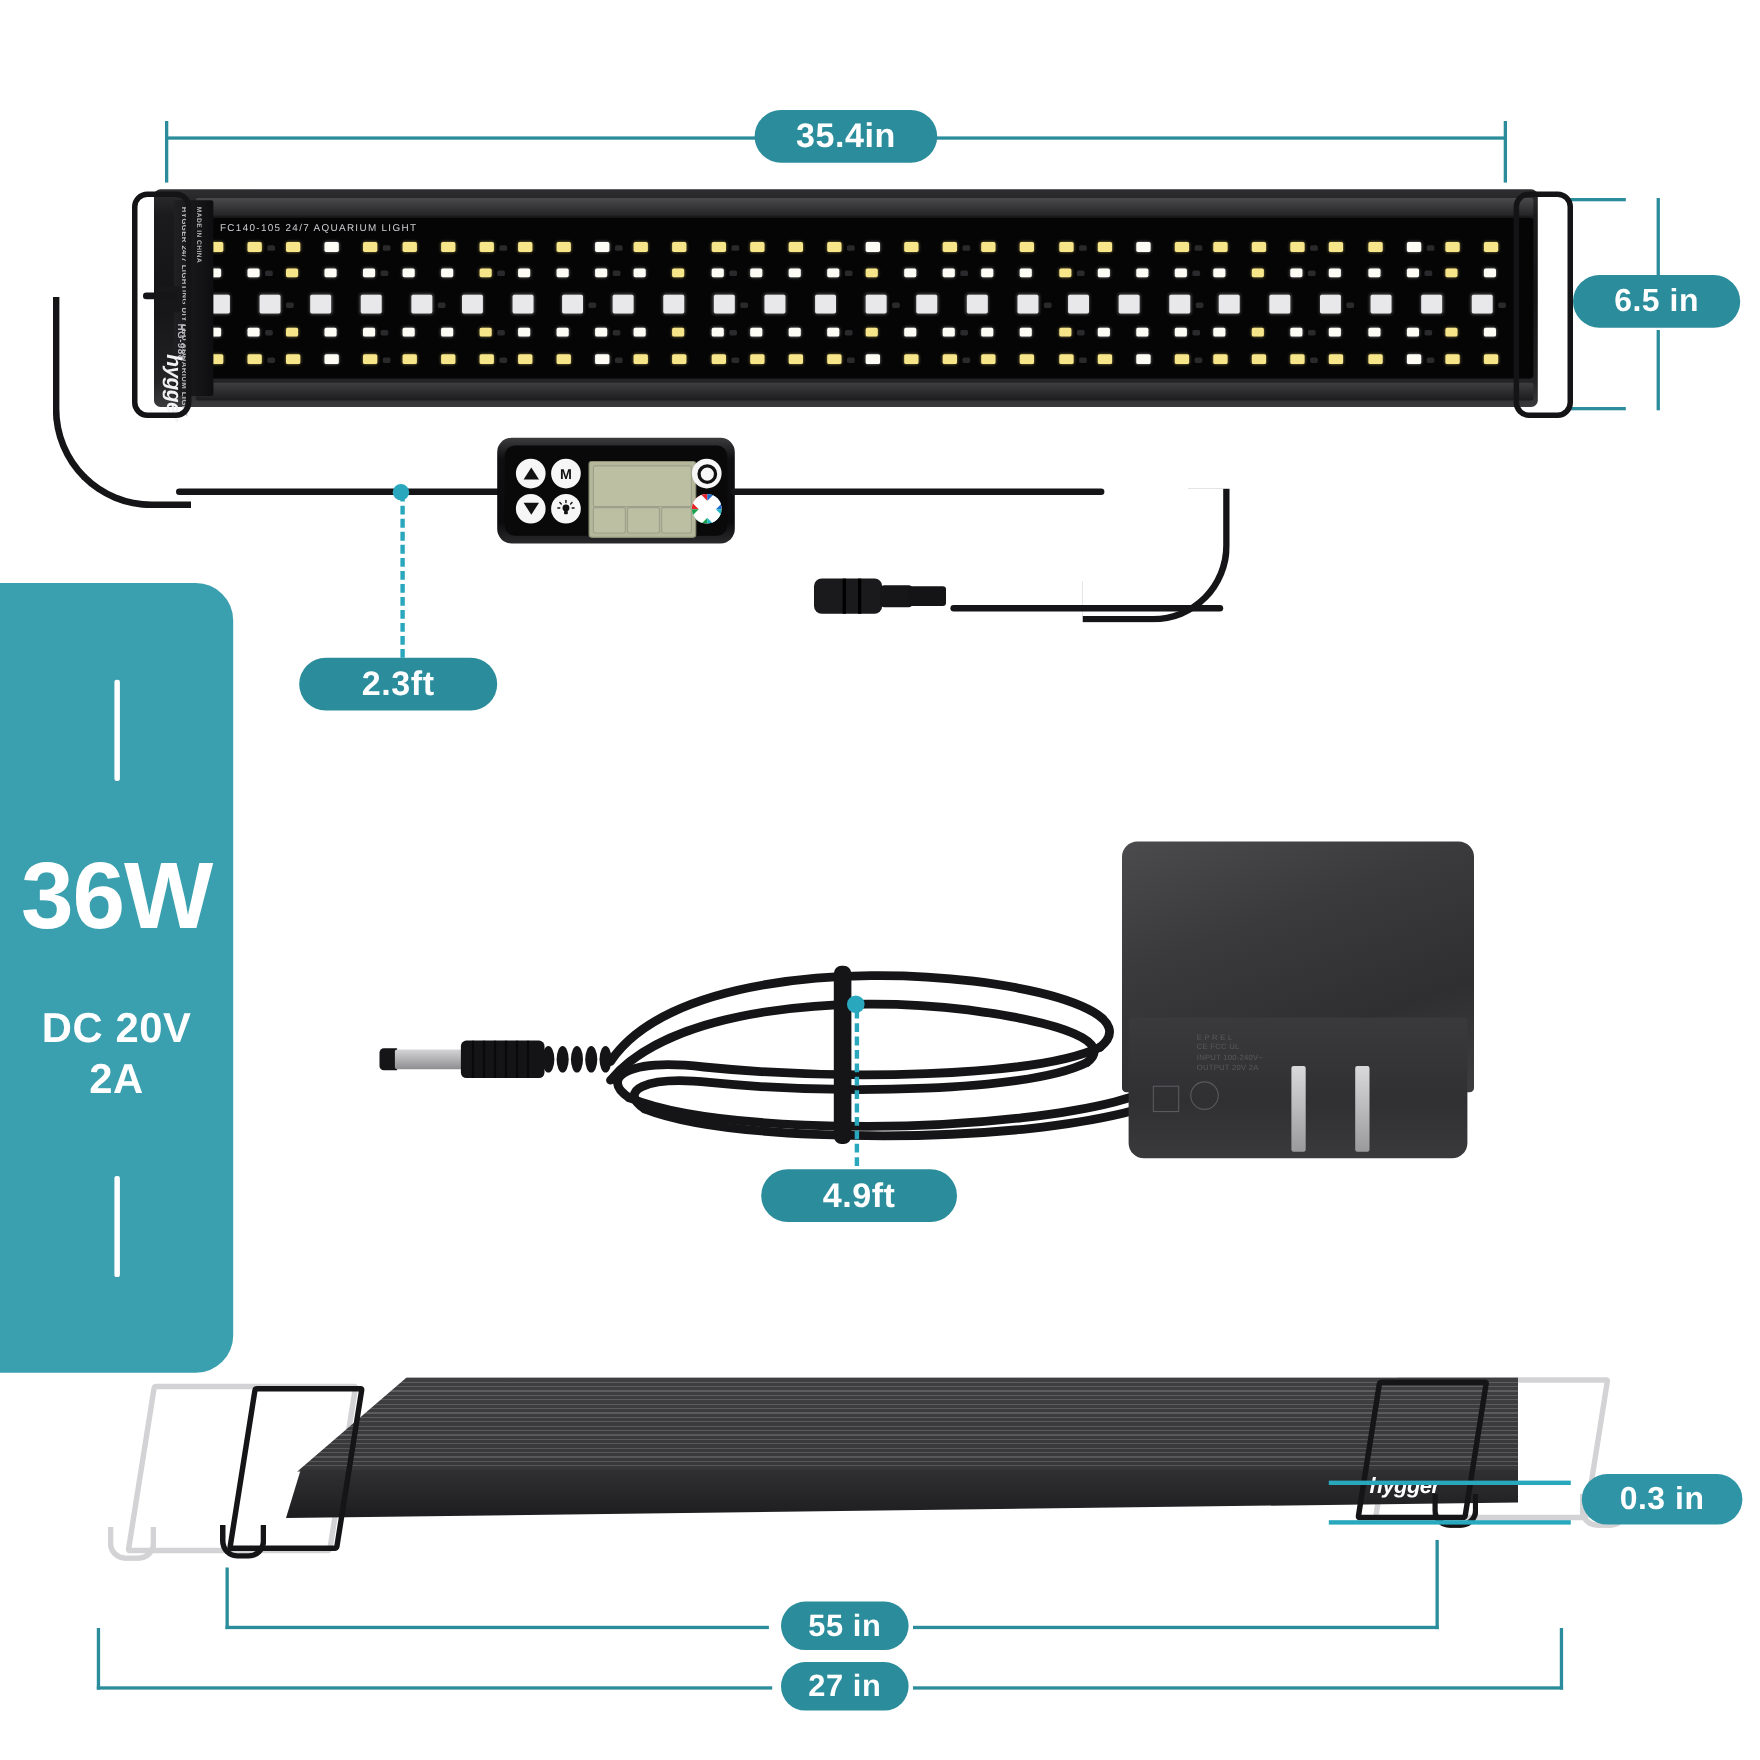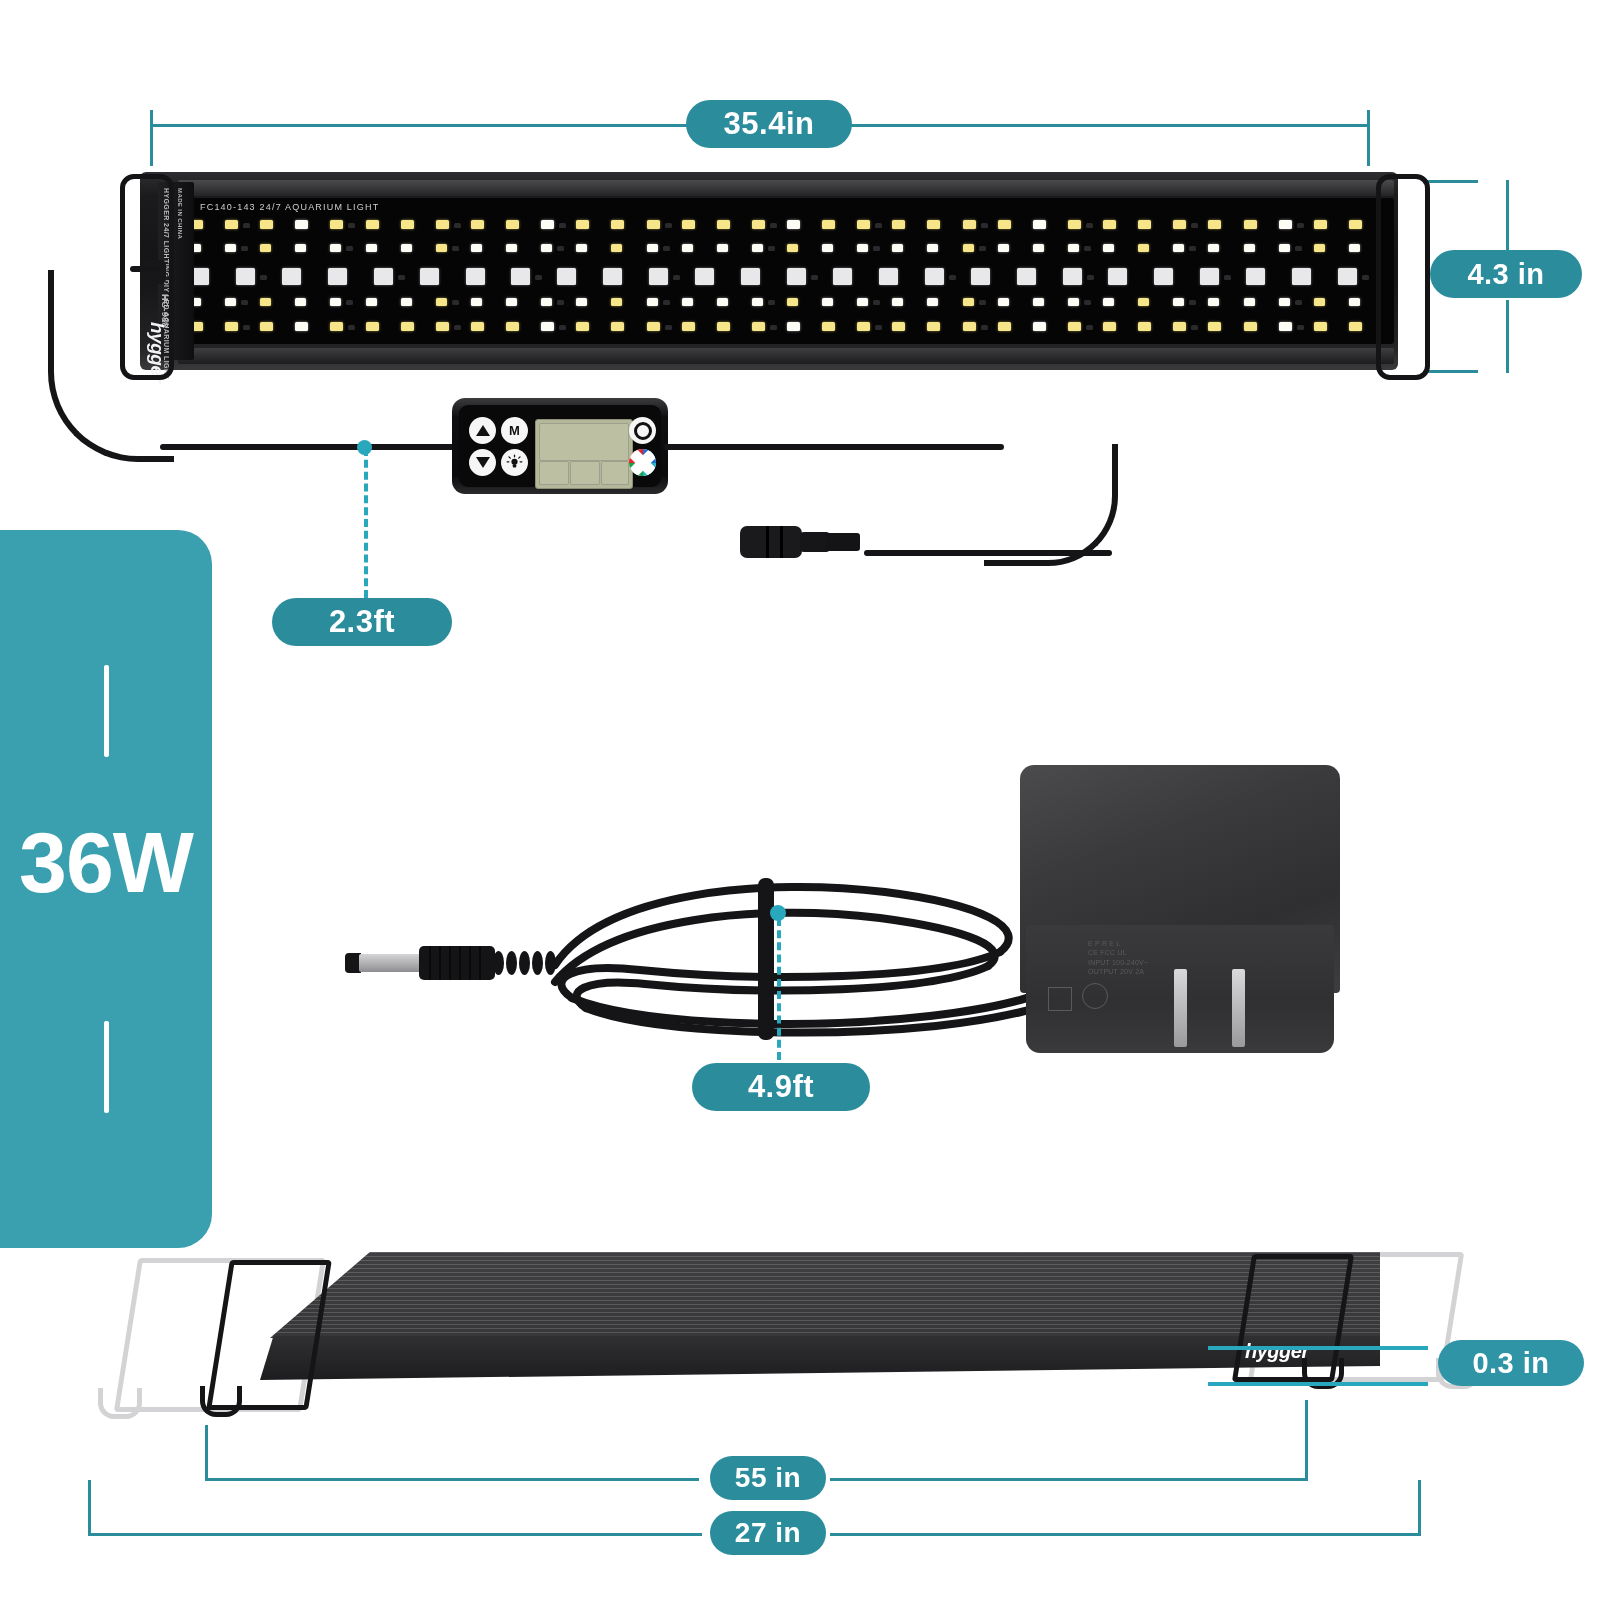--- a/index.html
+++ b/index.html
@@ -122,30 +122,30 @@
   <div class="dimline h" style="left:848px;top:124px;width:522px;"></div>
   <div class="pill" style="left:686px;top:100px;width:166px;height:48px;font-size:31px;">
     <span>35.4in</span>
   </div>
 
   <div class="dimline h" style="left:1424px;top:180px;width:54px;"></div>
   <div class="dimline h" style="left:1424px;top:370px;width:54px;"></div>
   <div class="dimline v" style="left:1506px;top:180px;height:74px;"></div>
   <div class="dimline v" style="left:1506px;top:300px;height:73px;"></div>
   <div class="pill" style="left:1430px;top:250px;width:152px;height:48px;font-size:29px;">
-    <span>4.3 in</span>
+    <span>6.5 in</span>
   </div>
 
   <div id="top-fixture">
     <div class="bar-body"></div>
     <div class="bar-topedge"></div>
     <div class="bar-botedge"></div>
 
     <div class="bar-face">
-      <div class="htext" style="left:22px;top:4px;">FC140-143 24/7 AQUARIUM LIGHT</div>
+      <div class="htext" style="left:22px;top:4px;">FC140-105 24/7 AQUARIUM LIGHT</div>
 
       <div id="led-matrix" style="position:absolute;inset:0;">
           <span class="led ww" style="left: 12px; top: 22px; width: 13px; height: 9px;"></span>
           <span class="led ww" style="left: 47.1176px; top: 22px; width: 13px; height: 9px;"></span>
           <span class="led dot" style="left: 65.1176px; top: 24.5px; width: 7px; height: 5px;"></span>
           <span class="led ww" style="left: 82.2353px; top: 22px; width: 13px; height: 9px;"></span>
           <span class="led w" style="left: 117.353px; top: 22px; width: 13px; height: 9px;"></span>
           <span class="led ww" style="left: 152.471px; top: 22px; width: 13px; height: 9px;"></span>
           <span class="led dot" style="left: 170.471px; top: 24.5px; width: 7px; height: 5px;"></span>
           <span class="led ww" style="left: 187.588px; top: 22px; width: 13px; height: 9px;"></span>
@@ -443,20 +443,24 @@
     <div class="dcf-ring" style="left:26px;"></div>
     <div class="dcf-ring" style="left:40px;"></div>
     <div class="dcf-neck"></div>
     <div class="dcf-strain"></div>
   </div>
 
   <div class="spec-panel">
     <div class="spec-inner">
       <div class="spec-rule" style="height:92px;"></div>
       <div class="spec-watt" style="margin:62px 0 54px;text-align:right;">36W</div>
+      <div class="spec-sub">
+        <div>DC 20V</div>
+        <div>2A</div>
+      </div>
       <div class="spec-rule" style="height:92px;margin-top:62px;"></div>
     </div>
   </div>
 
   <svg width="760" height="260" style="position:absolute;left:340px;top:830px;">
     <g fill="none" stroke="#151517" stroke-width="8" stroke-linecap="round">
       <path d="M215 135 C 265 60, 430 48, 545 62 C 640 74, 690 98, 660 122"></path>
       <path d="M215 152 C 270 86, 425 74, 540 88 C 630 100, 672 118, 648 136"></path>
       <path d="M660 122 C 600 150, 420 152, 300 140 C 230 132, 205 150, 232 168"></path>
       <path d="M648 136 C 595 162, 425 166, 305 154 C 245 148, 222 162, 246 178"></path>

